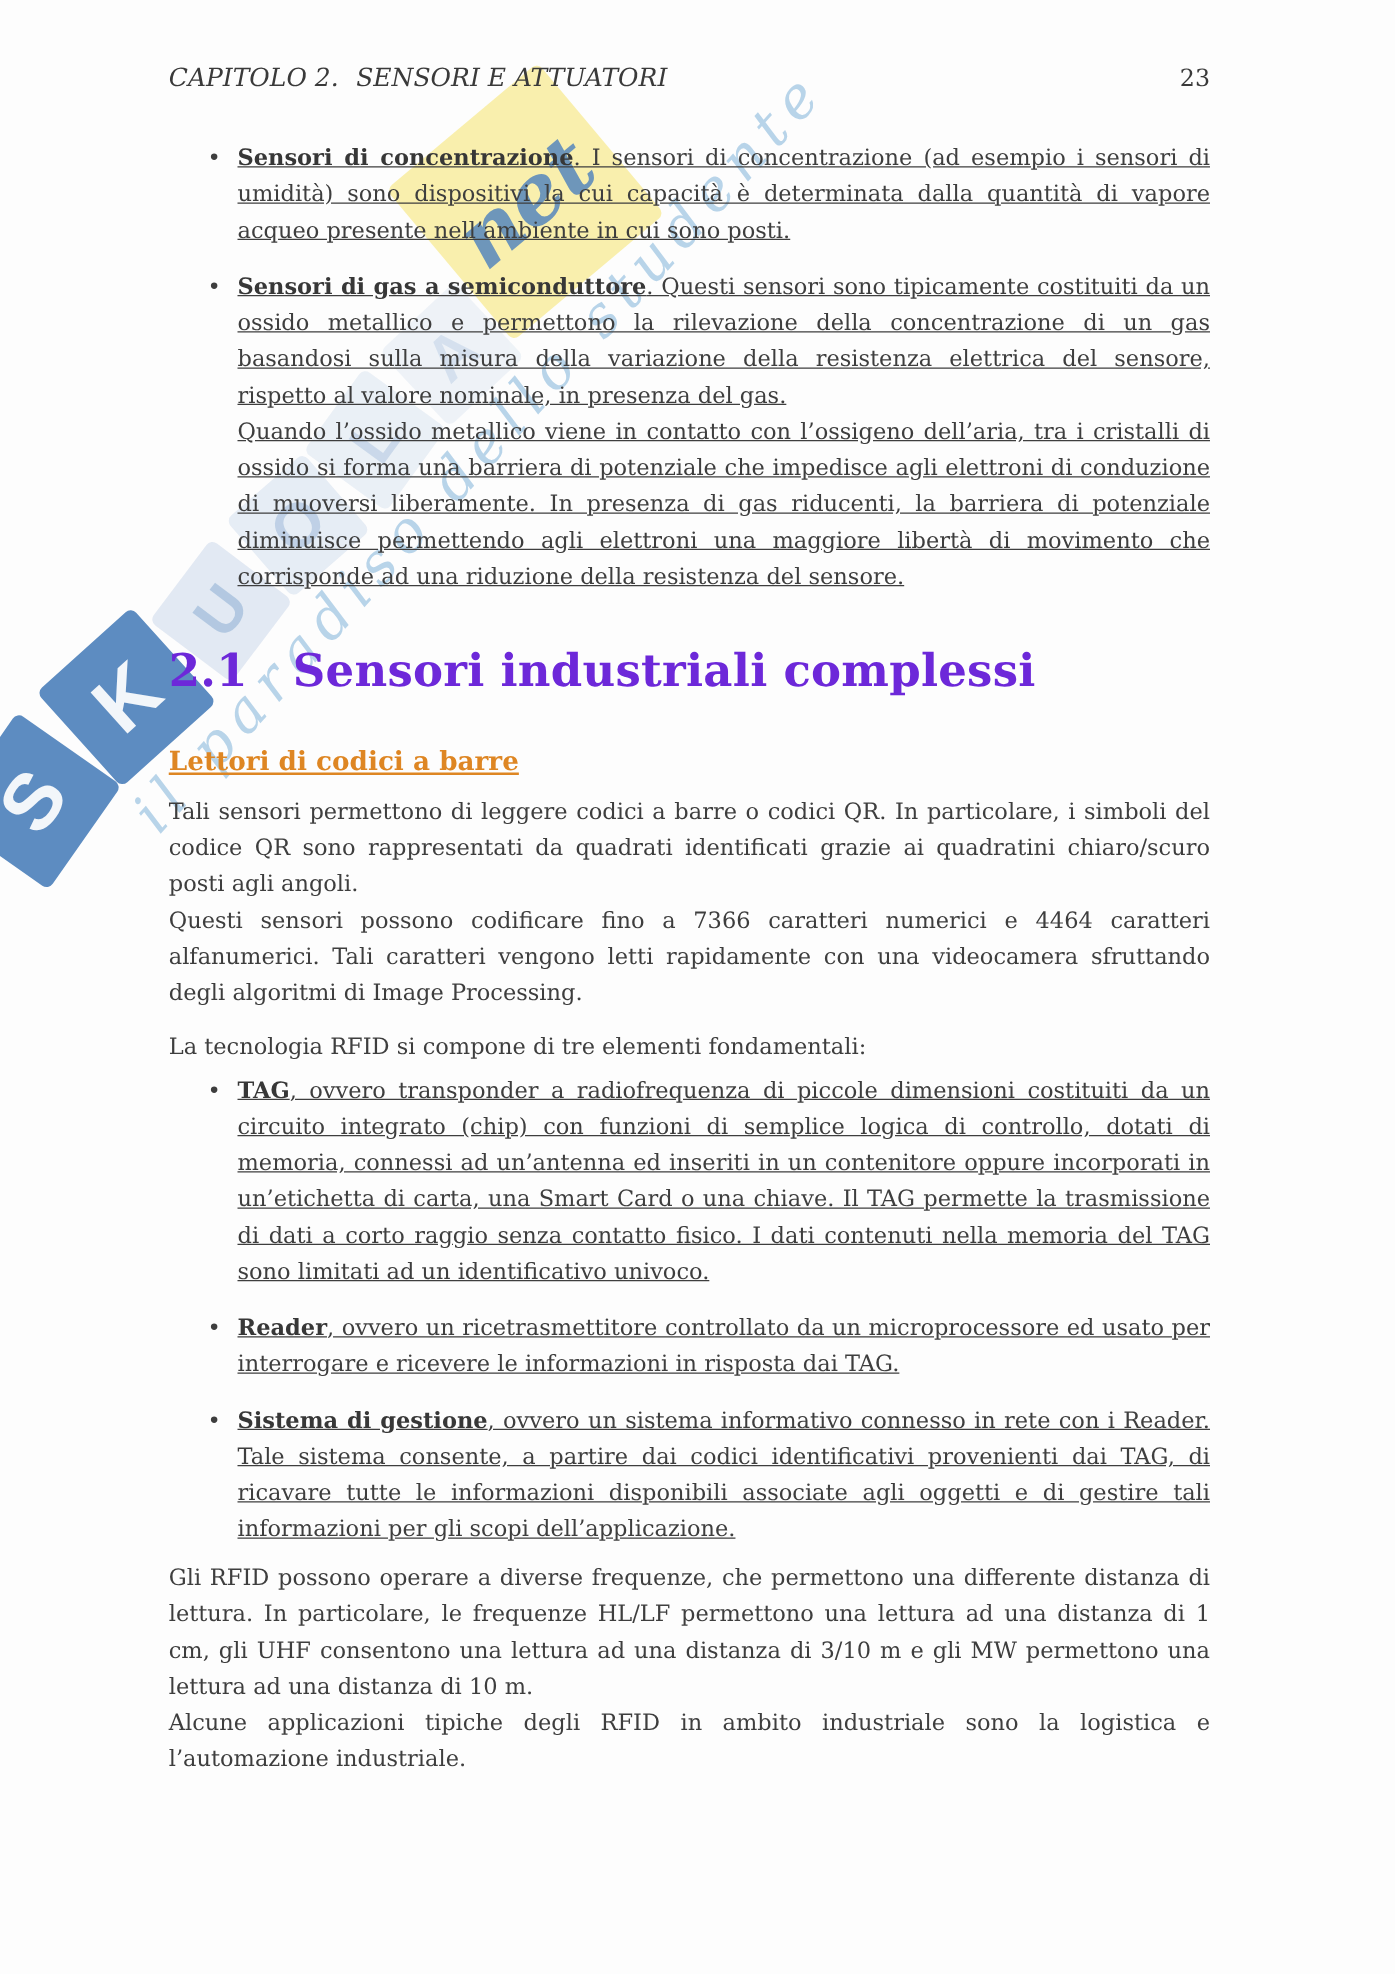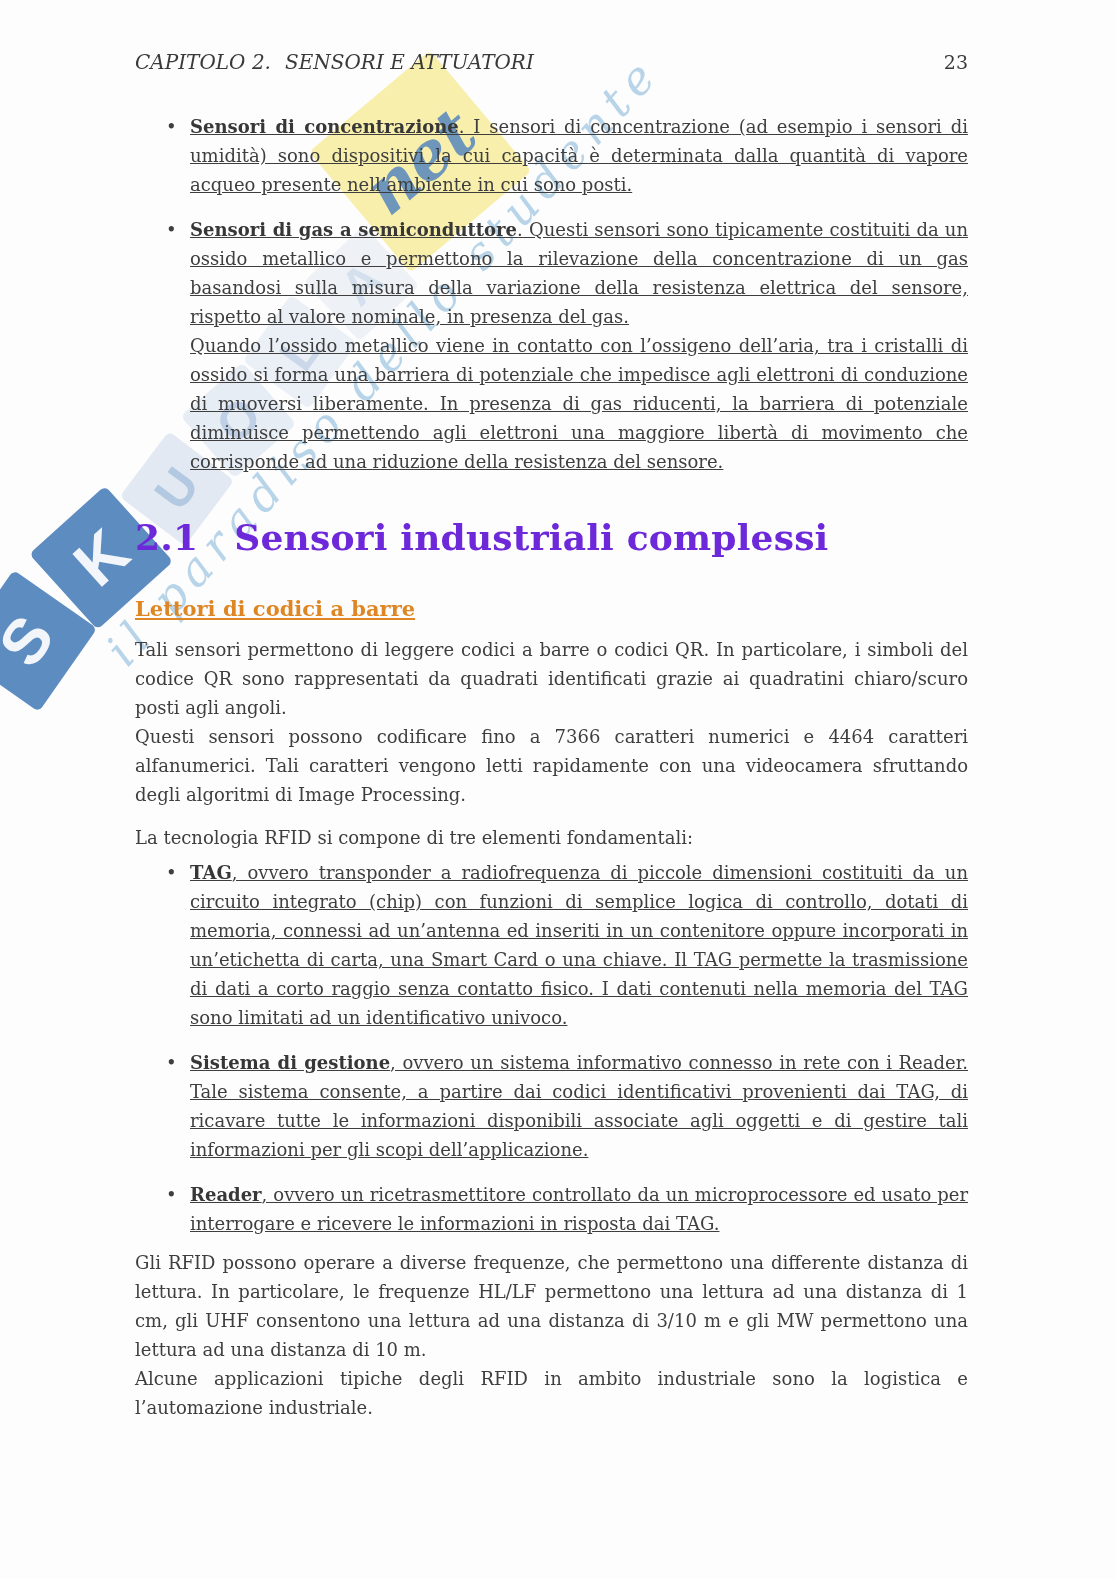--- a/index.html
+++ b/index.html
@@ -184,24 +184,24 @@
 Questi sensori possono codificare fino a 7366 caratteri numerici e 4464 caratteri alfanumerici. Tali caratteri vengono letti rapidamente con una videocamera sfruttando degli algoritmi di Image Processing.</p>
 
 
     <p class="para intro">La tecnologia RFID si compone di tre elementi fondamentali:</p>
 
     <ul class="blist rfid-list">
       <li>
         <p class="li-p"><b class="lead">TAG</b><span>, ovvero transponder a radiofrequenza di piccole dimensioni costituiti da un circuito integrato (chip) con funzioni di semplice logica di controllo, dotati di memoria, connessi ad un’antenna ed inseriti in un contenitore oppure incorporati in un’etichetta di carta, una Smart Card o una chiave. Il TAG permette la trasmissione di dati a corto raggio senza contatto fisico. I dati contenuti nella memoria del TAG sono limitati ad un identificativo univoco.</span></p>
       </li>
       <li>
+        <p class="li-p"><b class="lead">Reader</b><span>, ovvero un ricetrasmettitore controllato da un microprocessore ed usato per interrogare e ricevere le informazioni in risposta dai TAG.</span></p>
+      </li>
+      <li>
         <p class="li-p"><b class="lead">Sistema di gestione</b><span>, ovvero un sistema informativo connesso in rete con i Reader. Tale sistema consente, a partire dai codici identificativi provenienti dai TAG, di ricavare tutte le informazioni disponibili associate agli oggetti e di gestire tali informazioni per gli scopi dell’applicazione.</span></p>
-      </li>
-      <li>
-        <p class="li-p"><b class="lead">Reader</b><span>, ovvero un ricetrasmettitore controllato da un microprocessore ed usato per interrogare e ricevere le informazioni in risposta dai TAG.</span></p>
       </li>
     </ul>
 
     <p class="para closing">Gli RFID possono operare a diverse frequenze, che permettono una differente distanza di lettura. In particolare, le frequenze HL/LF permettono una lettura ad una distanza di 1 cm, gli UHF consentono una lettura ad una distanza di 3/10 m e gli MW permettono una lettura ad una distanza di 10 m.
 Alcune applicazioni tipiche degli RFID in ambito industriale sono la logistica e l’automazione industriale.</p>
 
   </div>
 </div>
 
 </body></html>

